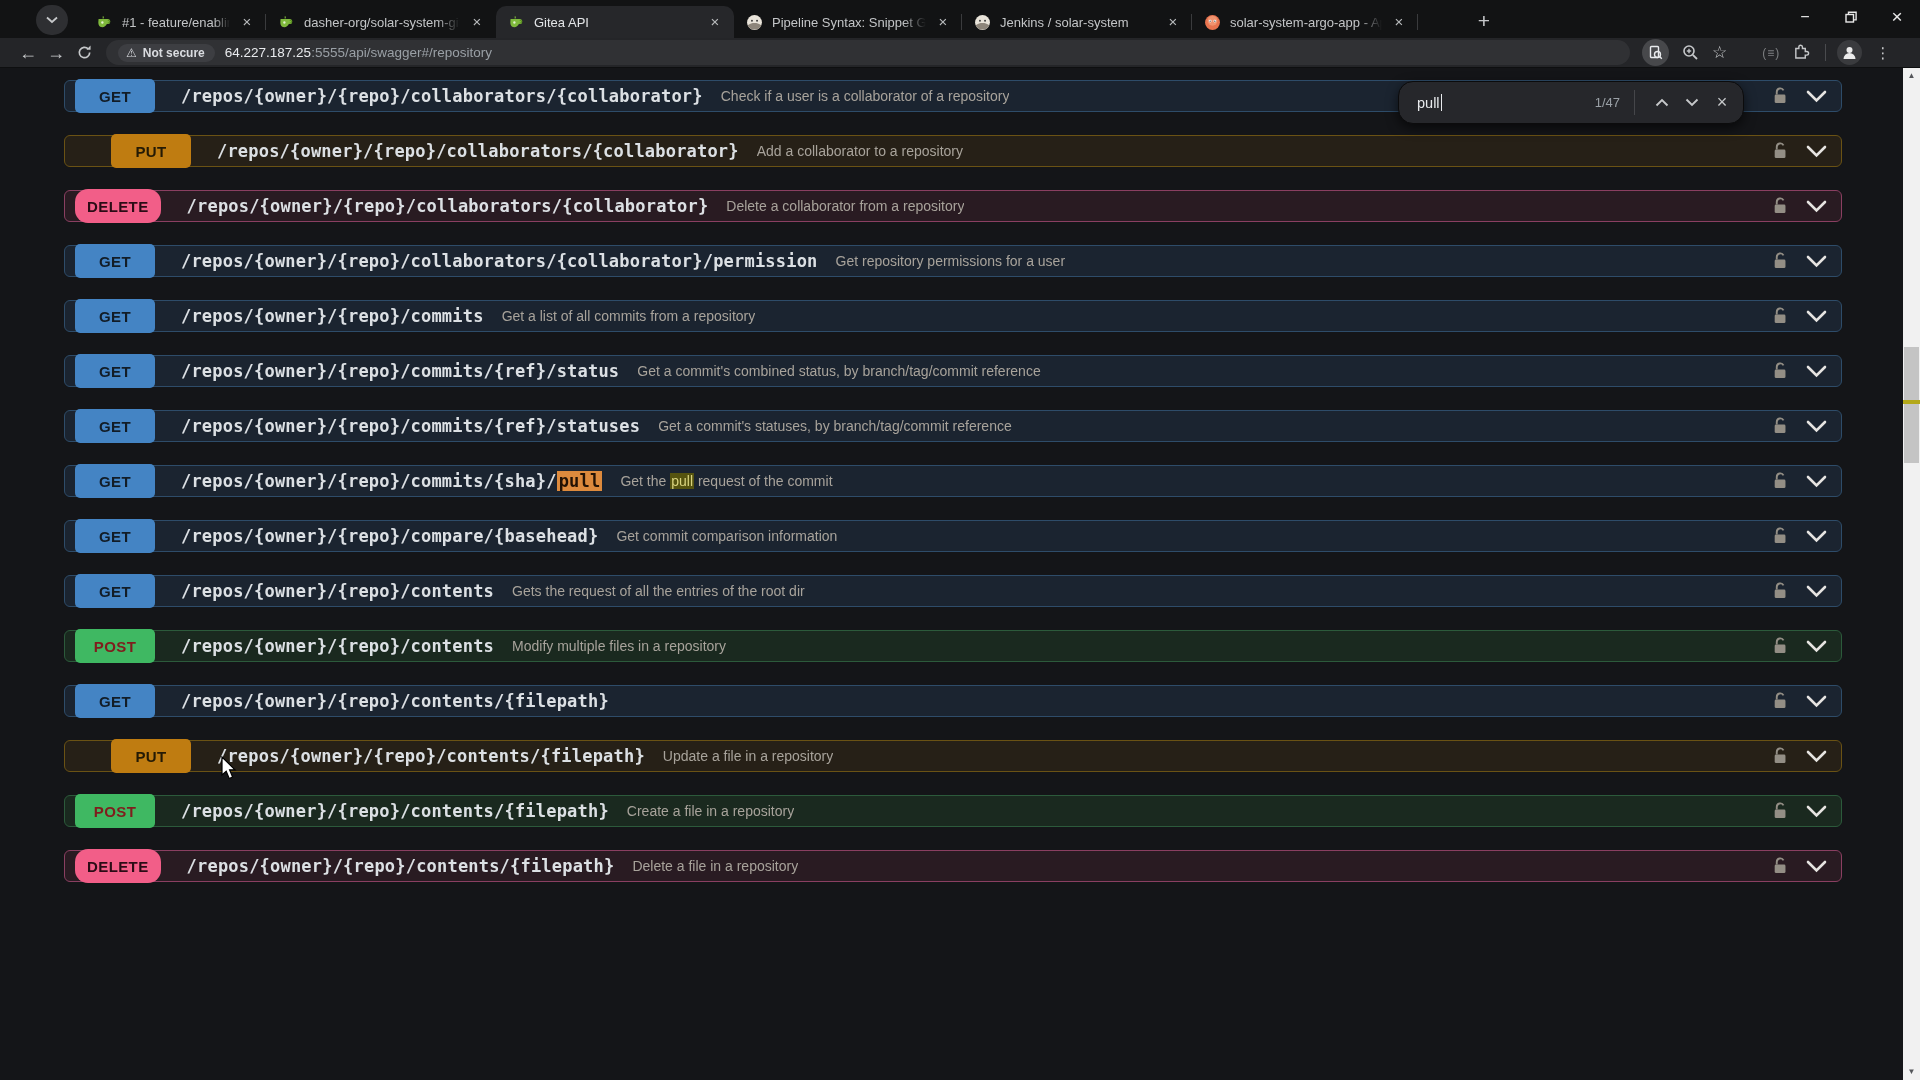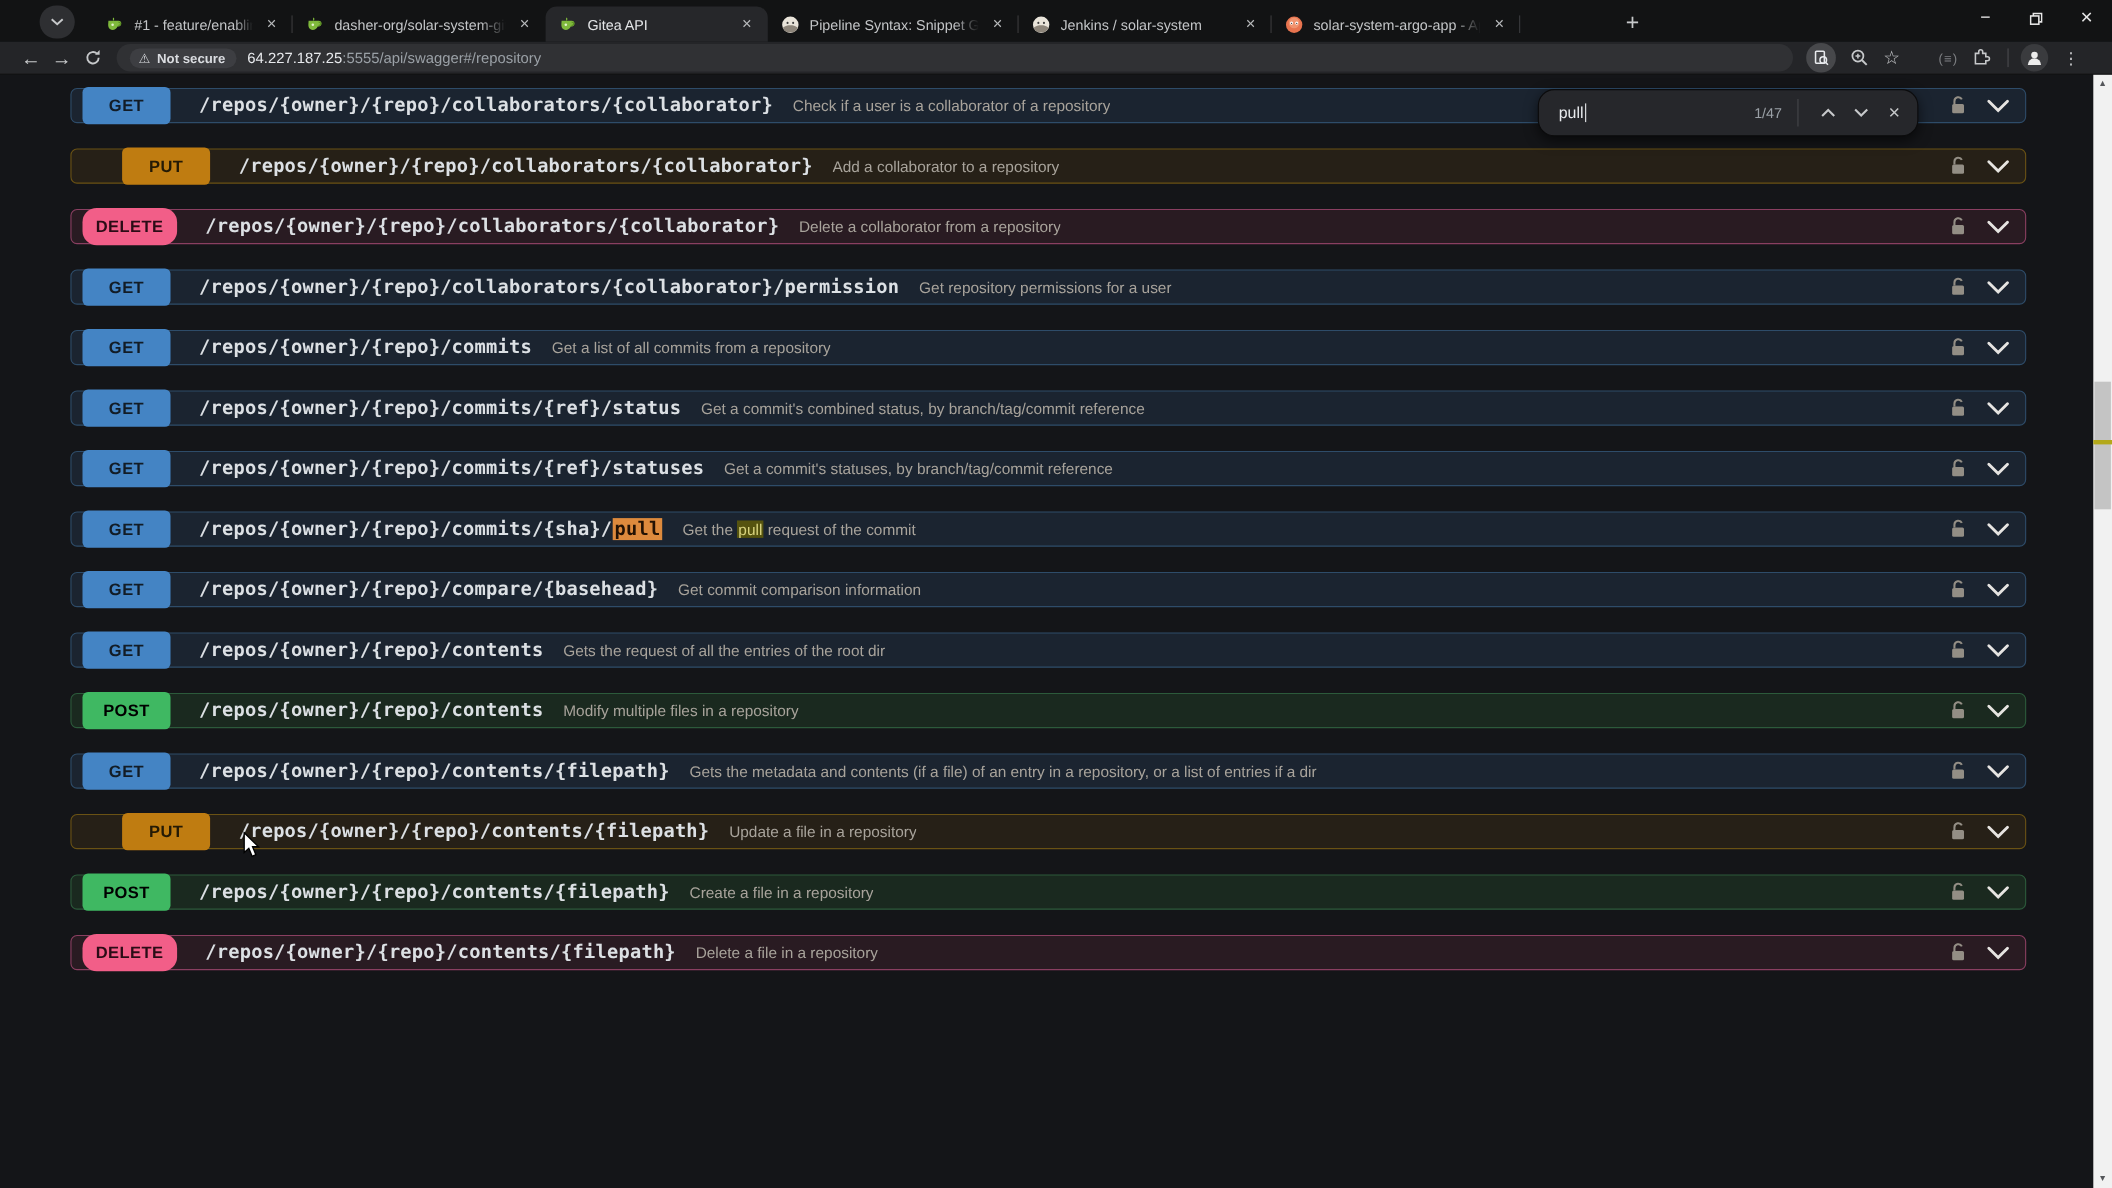--- a/index.html
+++ b/index.html
@@ -72,21 +72,21 @@
         display:flex; align-items:center; }
   .op.get    { background:#1b2430; border-color:#2e4c69; }
   .op.put    { background:#262017; border-color:#6a5214;padding-left:36px; }
   .op.post   { background:#1a291f; border-color:#2c5a3b; }
   .op.delete { background:#291b22; border-color:#8a3f61; }
   .badge { min-width:80px; height:34px; margin-left:10px; border-radius:5px; padding:0 12px;
            display:flex; align-items:center; justify-content:center;
            font-size:15px; font-weight:bold; letter-spacing:.4px; }
   .get    .badge { background:#4484c4; color:#121c26; }
   .put    .badge { background:#bf7c11; color:#241a05; }
-  .post   .badge { background:#3fb862; color:#000000; }
+  .post   .badge { background:#3fb862; color:#7f1d1d; }
   .delete .badge { background:#f25e88; color:#2b0c16;border-radius:13px; }
   .path { margin-left:26px; font-family:"DejaVu Sans Mono", monospace; font-size:17px;
           font-weight:bold; color:#dce0e4; letter-spacing:.2px; white-space:nowrap; }
   .m-act { background:#dd8a3d; color:#231204; padding:0 2px; }
   .m-ina { background:#55530f; color:#d8d37e; padding:0 1px; }
   .desc { margin-left:18px; font-size:14px; color:#a8a39b; white-space:nowrap; overflow:hidden; }
   .op .spacer { flex:1; }
   .lock { margin-right:18px; display:flex; }
   .chev { margin-right:14px; display:flex; }
 
@@ -125,21 +125,21 @@
         <div class="tab" style="width: 230px;">
           <span class="fav"><svg width="17" height="17" viewBox="0 0 16 16">
               <path d="M2.4 4.6 h8.6 a2.4 2.4 0 1 1 0 4.8 h-.8 c-.8 1.9-2.4 3-4.3 3 C3 12.4 2.1 9.9 2.2 7.6 Z" fill="#7fb93c"></path>
               <path d="M11 6 a1.3 1.3 0 1 1 0 2.4" fill="none" stroke="#5a8f22" stroke-width="1"></path>
               <circle cx="6" cy="8" r="1.1" fill="#e4f2cf"></circle>
               <path d="M6.5 2.2 q.8 1 0 2" fill="none" stroke="#7fb93c" stroke-width="1"></path>
             </svg></span>
           <span class="title">dasher-org/solar-system-gitops</span>
           <span class="close">×</span>
         </div>
-        <div class="tab active" style="width: 202px;">
+        <div class="tab active" style="width: 238px;">
           <span class="fav"><svg width="17" height="17" viewBox="0 0 16 16">
               <path d="M2.4 4.6 h8.6 a2.4 2.4 0 1 1 0 4.8 h-.8 c-.8 1.9-2.4 3-4.3 3 C3 12.4 2.1 9.9 2.2 7.6 Z" fill="#7fb93c"></path>
               <path d="M11 6 a1.3 1.3 0 1 1 0 2.4" fill="none" stroke="#5a8f22" stroke-width="1"></path>
               <circle cx="6" cy="8" r="1.1" fill="#e4f2cf"></circle>
               <path d="M6.5 2.2 q.8 1 0 2" fill="none" stroke="#7fb93c" stroke-width="1"></path>
             </svg></span>
           <span class="title">Gitea API</span>
           <span class="close">×</span>
         </div>
         <div class="tab sep" style="width: 228px;">
@@ -423,21 +423,20 @@
           </span>
           <span class="chev">
             <svg width="21" height="13">
               <polyline points="2,2 10.5,10.5 19,2" fill="none" stroke="#e6e4e1" stroke-width="2.6" stroke-linecap="round"></polyline>
             </svg>
           </span>
         </div>
         <div class="op get">
           <span class="badge">GET</span>
           <code class="path"><span>/repos/{owner}/{repo}/contents/{filepath}</span></code>
-          <span class="desc"><span>Gets the metadata and contents (if a file) of an entry in a repository, or a list of entries if a dir</span></span>
           <span class="spacer"></span>
           <span class="lock">
             <svg width="15" height="18" viewBox="0 0 16 19">
               <path d="M4 8 V5.2 a3.8 3.8 0 0 1 7.2 -1.7" fill="none" stroke="#938e85" stroke-width="2"></path>
               <rect x="1.8" y="8" width="11.5" height="9" rx="1.5" fill="#938e85"></rect>
             </svg>
           </span>
           <span class="chev">
             <svg width="21" height="13">
               <polyline points="2,2 10.5,10.5 19,2" fill="none" stroke="#e6e4e1" stroke-width="2.6" stroke-linecap="round"></polyline>

